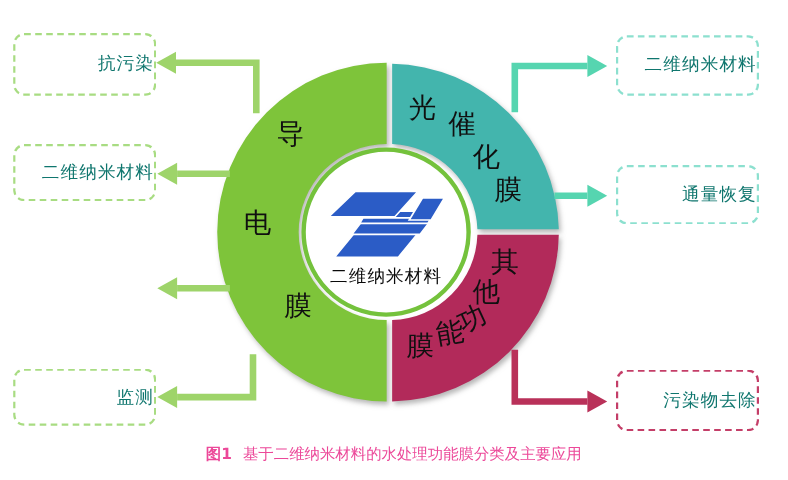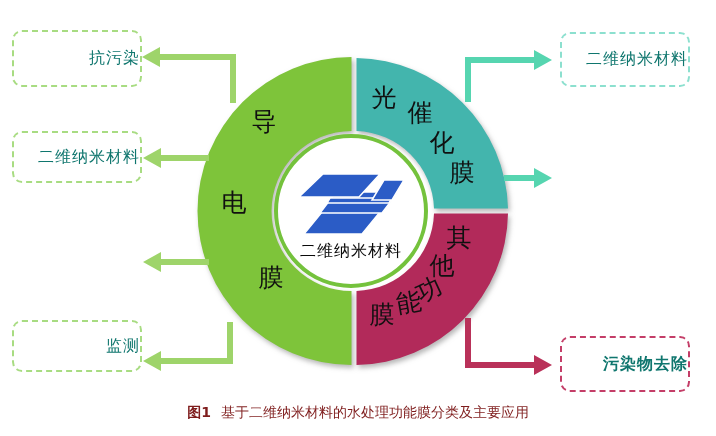--- a/index.html
+++ b/index.html
@@ -16,21 +16,21 @@
   .app-box{
     position:absolute;width:126px;display:flex;align-items:center;justify-content:flex-end;
     background:#ffffff;border:2px dashed #a8dc82;border-radius:10px;
     font-size:16px;color:#0f766e;letter-spacing:1px;
   }
   .box-green{border-color:#a8dc82;}
   .box-teal{border-color:#8ce0cf;}
   .box-red{border-color:#c43e68;}
   .caption{
     position:absolute;left:0;top:404px;width:716px;text-align:center;
-    font-family:"DejaVu Sans","Liberation Sans",sans-serif;font-size:14px;color:#7f1d1d;
+    font-family:"DejaVu Sans","Liberation Sans",sans-serif;font-size:14px;color:#ec4899;
   }
   .caption .pre{font-weight:bold;margin-right:10px;}
   .center-label-svg{
     font-family:"DejaVu Serif","Liberation Serif",serif;
   }
 </style>
 </head>
 <body>
 
 <div class="stage">
@@ -102,28 +102,31 @@
   <span class="seg-char" style="left:415px;top:276px;transform:rotate(-25deg);">功</span>
   <span class="seg-char" style="left:395px;top:289px;transform:rotate(-10deg);">能</span>
   <span class="seg-char" style="left:368px;top:301px;">膜</span>
 
   <div class="app-box box-green" style="left:12px;top:30px;height:53px;">
     <span>抗污染</span>
   </div>
   <div class="app-box box-green" style="left:12px;top:131px;height:48px;">
     <span>二维纳米材料</span>
   </div>
-  <div class="app-box box-green" style="left:12px;top:320px;height:48px;">
+  <div class="app-box box-green" style="left:12px;top:335px;height:48px;">
     <span>监测</span>
   </div>
 
   <div class="app-box box-teal" style="left:560px;top:32px;height:51px;">
     <span>二维纳米材料</span>
   </div>
-  <div class="app-box box-red" style="left:560px;top:336px;height:52px;font-weight:bold;">
+  <div class="app-box box-teal" style="left:560px;top:150px;height:50px;">
+    <span>通量恢复</span>
+  </div>
+  <div class="app-box box-red" style="left:560px;top:336px;height:52px;">
     <span>污染物去除</span>
   </div>
 
   <div class="caption">
     <span class="pre">图1</span><span>基于二维纳米材料的水处理功能膜分类及主要应用</span>
   </div>
 
 </div>
 
 </body></html>

